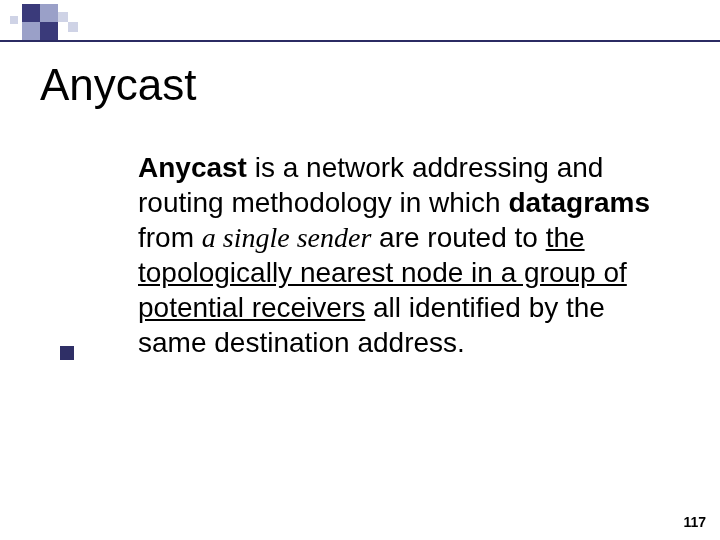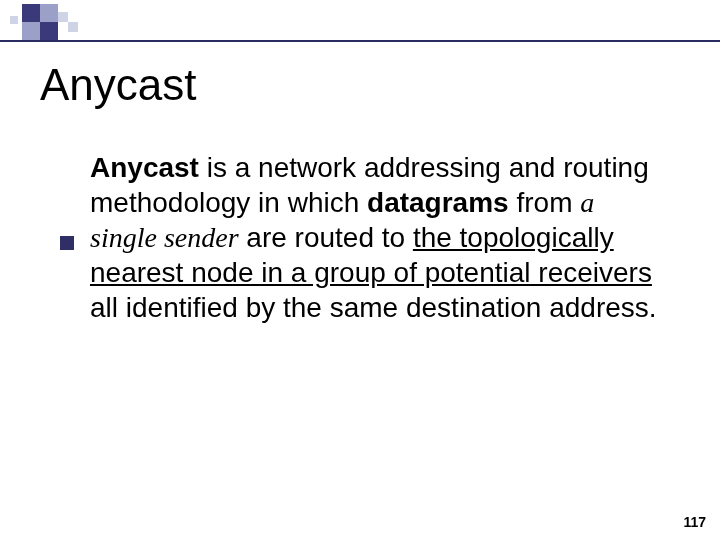--- a/index.html
+++ b/index.html
@@ -44,21 +44,22 @@
 
   .body-area {
     position: absolute;
     left: 60px;
     top: 150px;
     width: 600px;
   }
 
   .bullet-row {
     display: flex;
-    align-items: center;
+    align-items: flex-end;
+    gap: 48px;
   }
   .bullet-square {
     width: 14px;
     height: 14px;
     background: #2f2f66;
     margin-top: 10px;
     margin-right: 16px;
     flex: 0 0 auto;
   }
   .bullet-text {

